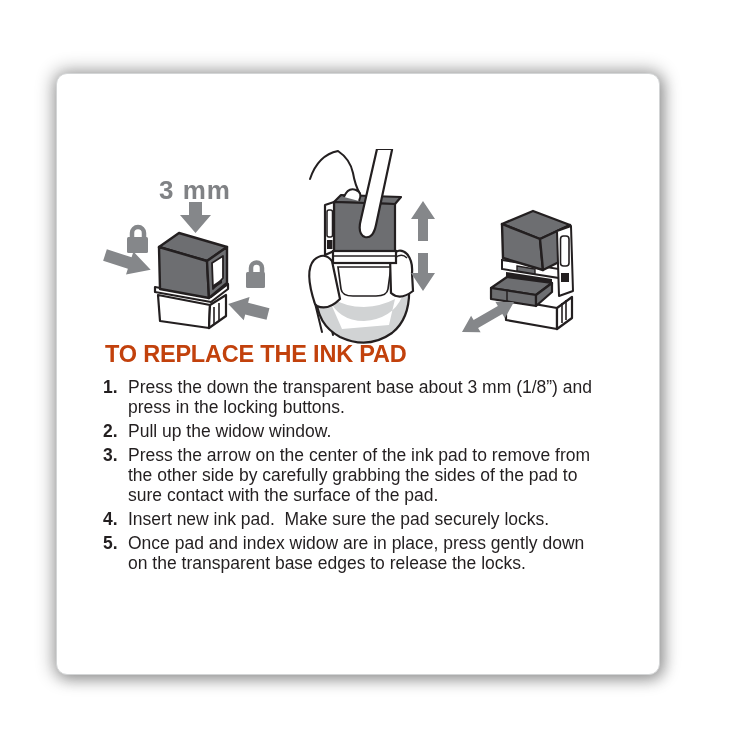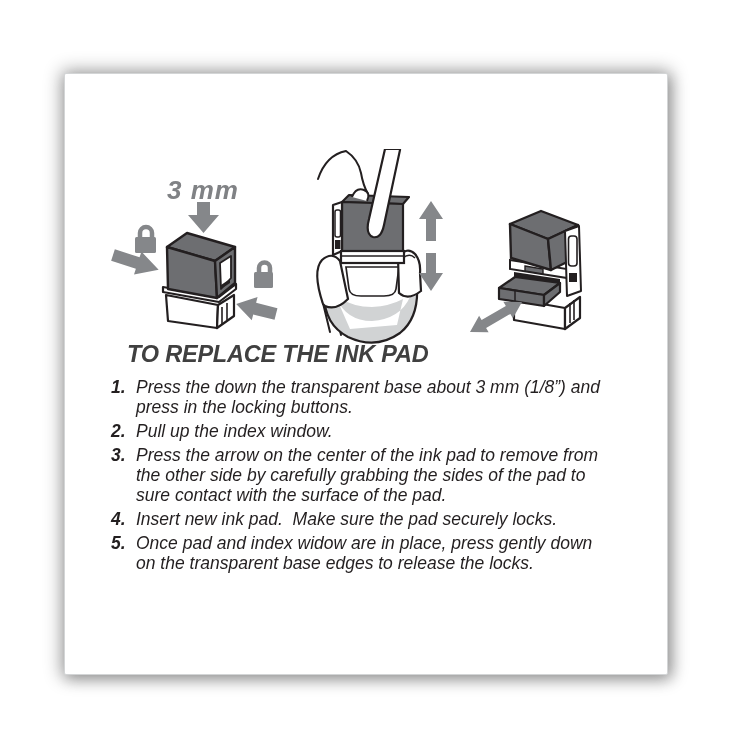--- a/index.html
+++ b/index.html
@@ -1,37 +1,36 @@
 <!DOCTYPE html>
 <html><head>
 <meta charset="utf-8">
 <style>
   html,body{margin:0;padding:0;}
   body{
     width:750px;height:750px;position:relative;background:#ffffff;
     font-family:"Liberation Sans",sans-serif;color:#231f20;overflow:hidden;
   }
   .card{
-    position:absolute;left:64px;top:73px;width:602px;height:600px;
-    background:#ffffff;border:1px solid #d3d5d6;border-radius:2px;
+    position:absolute;left:56px;top:73px;width:602px;height:600px;
+    background:#ffffff;border:1px solid #d3d5d6;border-radius:11px;
     box-shadow:0 0 18px 3px rgba(0,0,0,0.33), 3px 4px 14px rgba(0,0,0,0.22);
-    font-style:italic;
   }
   .fig{position:absolute;display:block;}
   .fig1{left:45px;top:94px;}
   .fig2{left:237px;top:75px;}
   .fig3{left:400px;top:120px;}
   .mm-label{
     font-family:"Liberation Sans",sans-serif;font-weight:bold;font-size:26px;
     fill:#808285;letter-spacing:1px;
   }
   .content{position:absolute;left:46px;top:268px;width:505px;}
   .title{
-    font-size:23.5px;font-weight:bold;margin:0 0 10px 16px;letter-spacing:-0.2px;
-    color:#404040;line-height:25px;
+    font-size:23.5px;font-weight:bold;margin:0 0 10px 2px;letter-spacing:-0.2px;
+    color:#c2410c;line-height:25px;
   }
   .steps{font-size:17.5px;line-height:20px;}
   .step{display:flex;margin-bottom:4px;}
   .step .num{width:25px;flex:none;font-weight:bold;}
   .step .txt{width:464px;white-space:pre-wrap;}
 </style>
 </head>
 <body>
 
 <div class="page">
@@ -134,21 +133,21 @@
 
     <div class="content">
       <h1 class="title">TO REPLACE THE INK PAD</h1>
       <div class="steps">
         <div class="step">
           <span class="num">1.</span>
           <span class="txt">Press the down the transparent base about 3 mm (1/8”) and press in the locking buttons.</span>
         </div>
         <div class="step">
           <span class="num">2.</span>
-          <span class="txt">Pull up the index window.</span>
+          <span class="txt">Pull up the widow window.</span>
         </div>
         <div class="step">
           <span class="num">3.</span>
           <span class="txt">Press the arrow on the center of the ink pad to remove from the other side by carefully grabbing the sides of the pad to sure contact with the surface of the pad.</span>
         </div>
         <div class="step">
           <span class="num">4.</span>
           <span class="txt">Insert new ink pad.  Make sure the pad securely locks.</span>
         </div>
         <div class="step">

